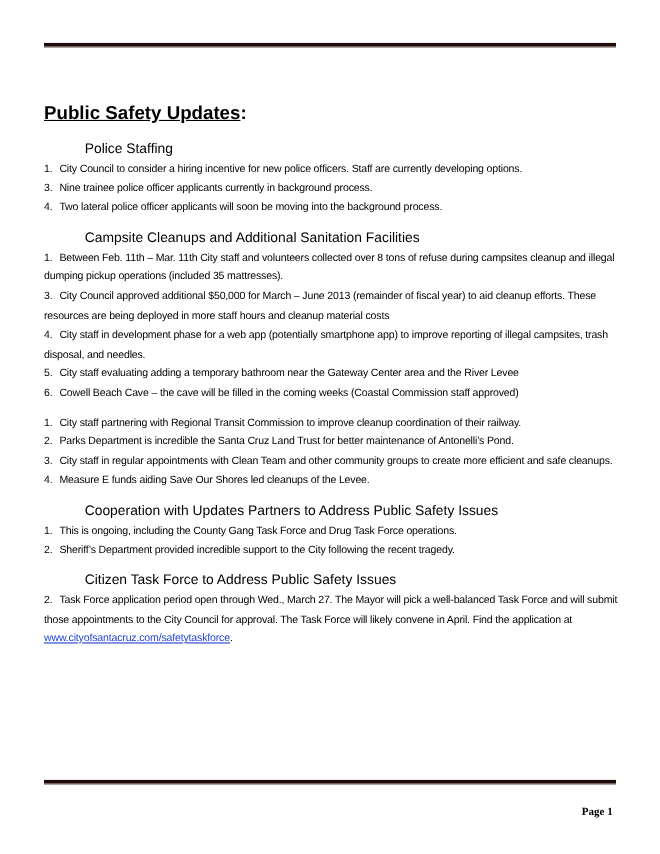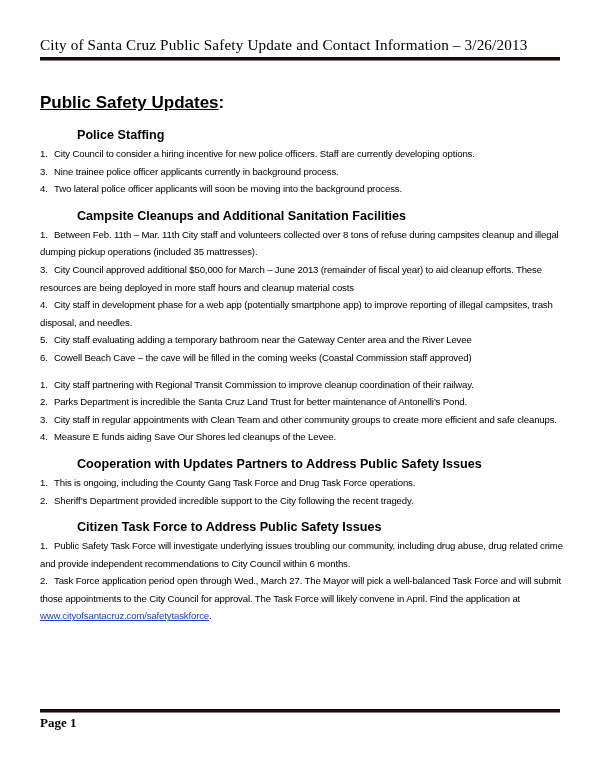--- a/index.html
+++ b/index.html
@@ -48,21 +48,21 @@
       margin: 0 0 14px 0;
     }
     .main-heading .u {
       text-decoration: underline;
     }
     .section {
       margin-bottom: 9px;
     }
     .section-heading {
       font-size: 12.6px;
-      font-weight: bold;
+      font-weight: normal;
       line-height: 18px;
       margin: 0 0 1px 0;
       white-space: nowrap;
       padding-left: 37px;
     }
     .item {
       font-size: 9.6px;
       line-height: 17.6px;
       letter-spacing: -0.15px;
     }
@@ -83,33 +83,32 @@
       top: 709px;
       width: 520px;
     }
     .footer-rule {
       height: 3px;
       background: #1f0a0a;
       border-bottom: 1px solid #8a7a7a;
     }
     .page-number {
       font-family: "Liberation Serif", serif;
-      font-size: 13px;
+      font-size: 10px;
       font-weight: bold;
-      text-align: left;
-      margin-top: 4px;
+      text-align: right;
+      margin-top: 20px;
       padding-right: 3px;
       line-height: 12px;
     }
   </style>
 </head>
 <body>
 
 <div class="page-header">
-  <div class="header-title">City of Santa Cruz Public Safety Update and Contact Information – 3/26/2013</div>
   <div class="header-rule"></div>
 </div>
 
 <div class="content">
   <div class="main-heading"><span class="u">Public Safety Updates</span><span>:</span></div>
 
   <div class="section">
     <div class="section-heading">Police Staffing</div>
     <div class="item single"><span class="num">1.</span><span>City Council to consider a hiring incentive for new police officers.  Staff are currently developing options.</span></div>
     <div class="item single"><span class="num">3.</span><span>Nine trainee police officer applicants currently in background process.</span></div>
@@ -133,21 +132,20 @@
   </div>
 
   <div class="section">
     <div class="section-heading">Cooperation with Updates Partners to Address Public Safety Issues</div>
     <div class="item single"><span class="num">1.</span><span>This is ongoing, including the County Gang Task Force and Drug Task Force operations.</span></div>
     <div class="item single"><span class="num">2.</span><span>Sheriff’s Department provided incredible support to the City following the recent tragedy.</span></div>
   </div>
 
   <div class="section">
     <div class="section-heading">Citizen Task Force to Address Public Safety Issues</div>
-    <div class="item"><span class="num">1.</span><span>Public Safety Task Force will investigate underlying issues troubling our community, including drug abuse, drug related crime and provide independent recommendations to City Council within 6 months.</span></div>
     <div class="item"><span class="num">2.</span><span>Task Force application period open through Wed., March 27.  The Mayor will pick a well-balanced Task Force and will submit those appointments to the City Council for approval.  The Task Force will likely convene in April.  Find the application at </span><a class="link">www.cityofsantacruz.com/safetytaskforce</a><span>.</span></div>
   </div>
 </div>
 
 <div class="page-footer">
   <div class="footer-rule"></div>
   <div class="page-number">Page 1</div>
 </div>
 
 </body></html>

